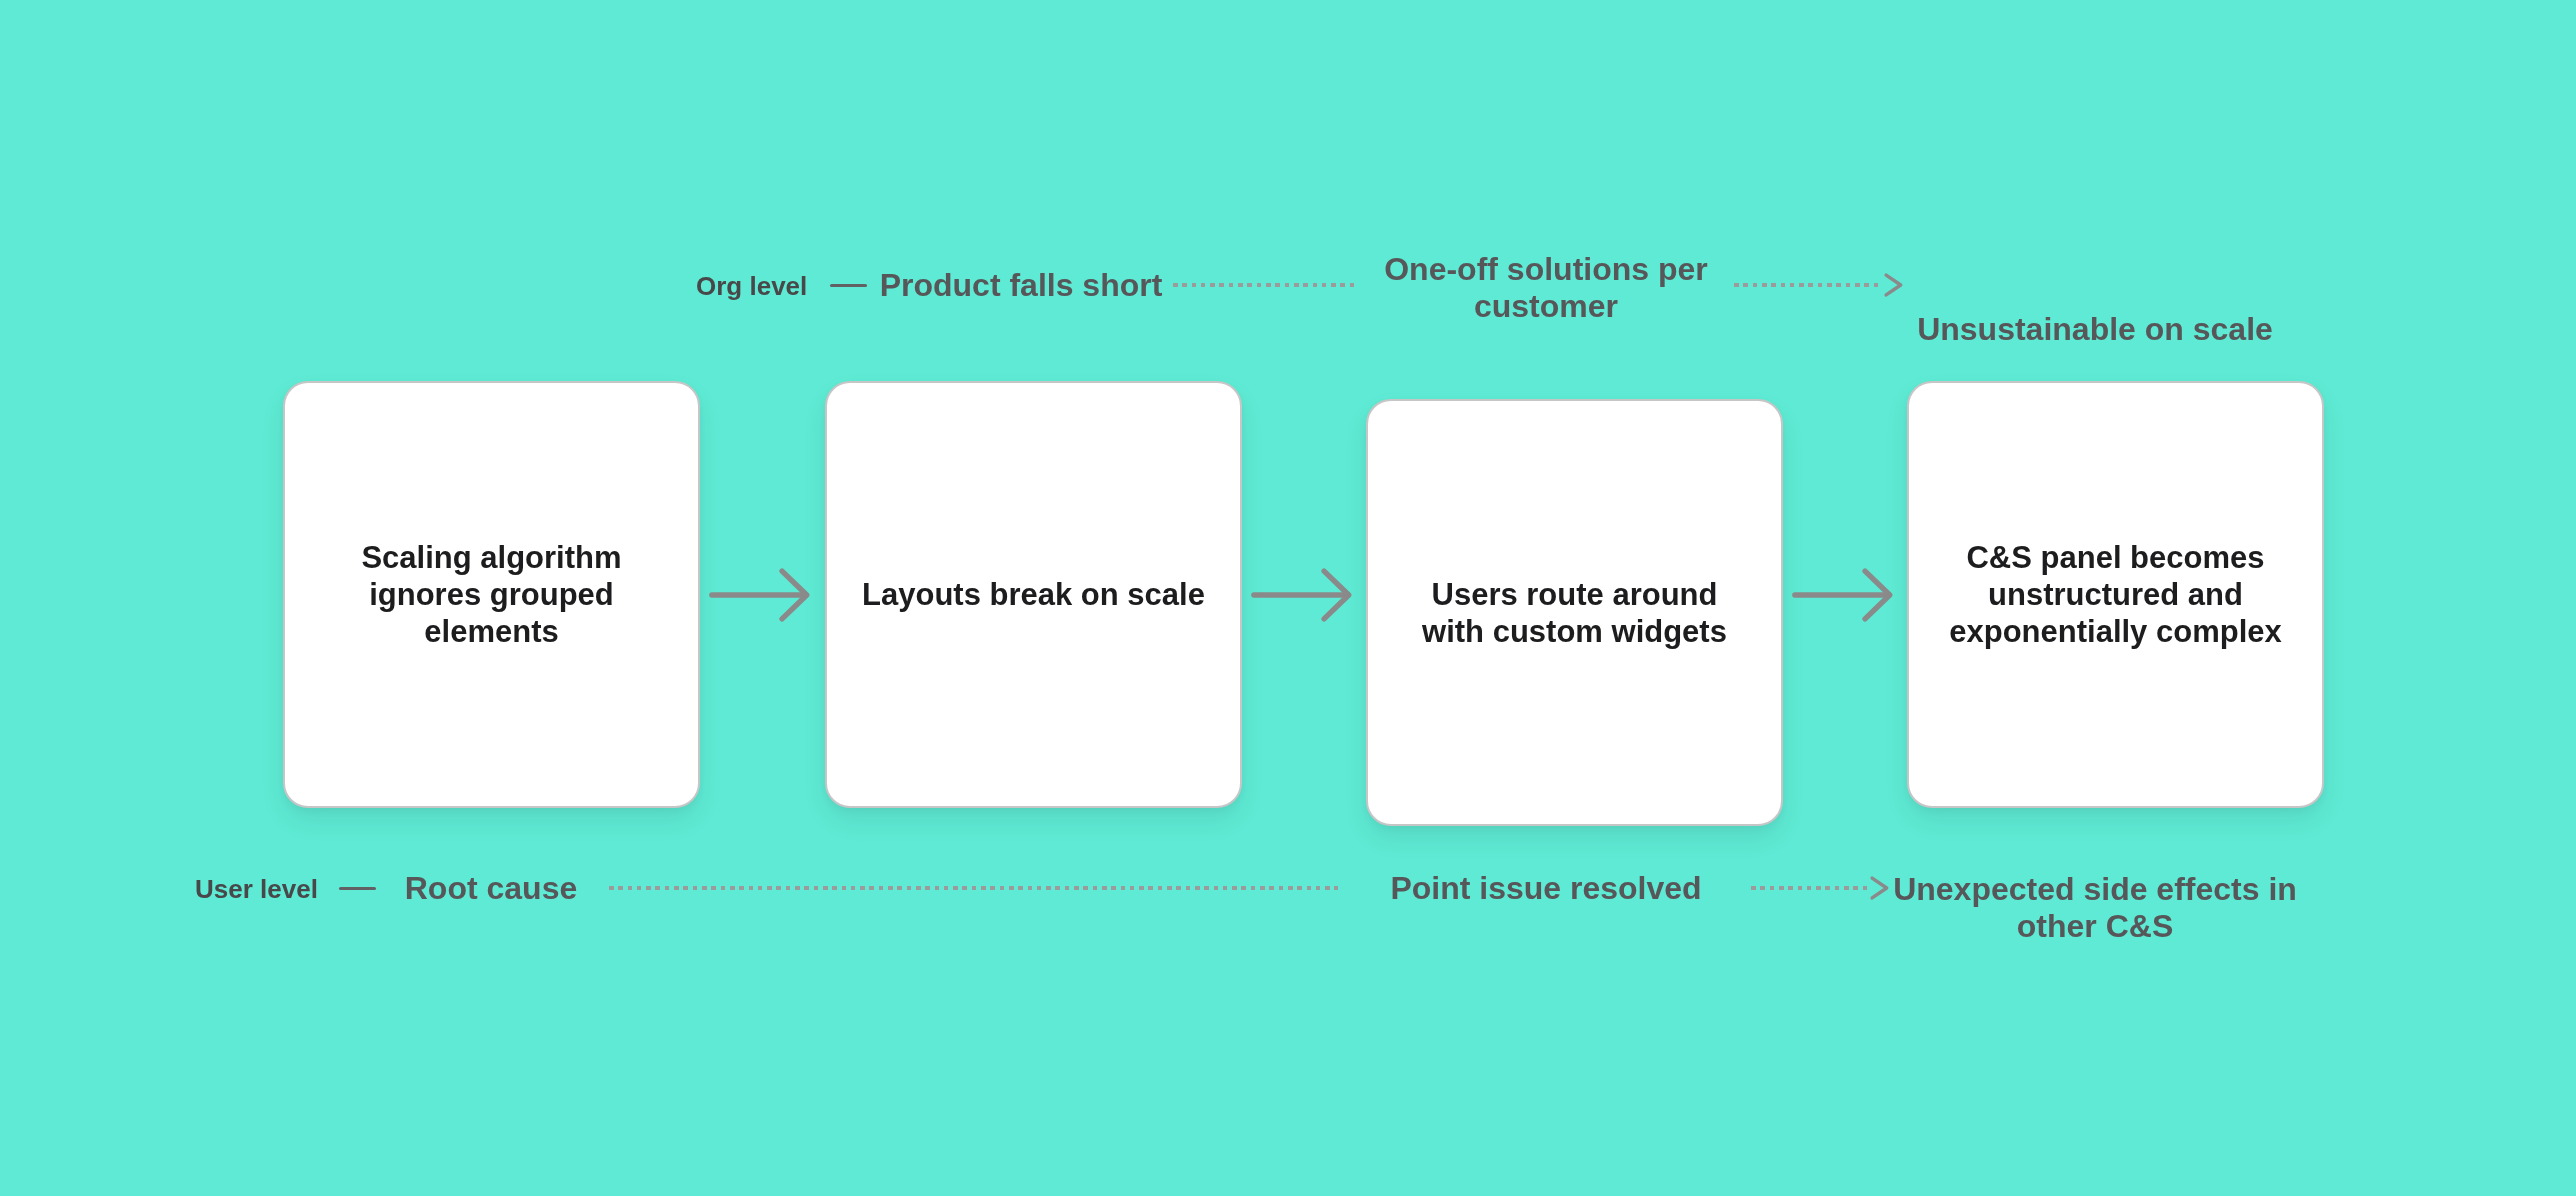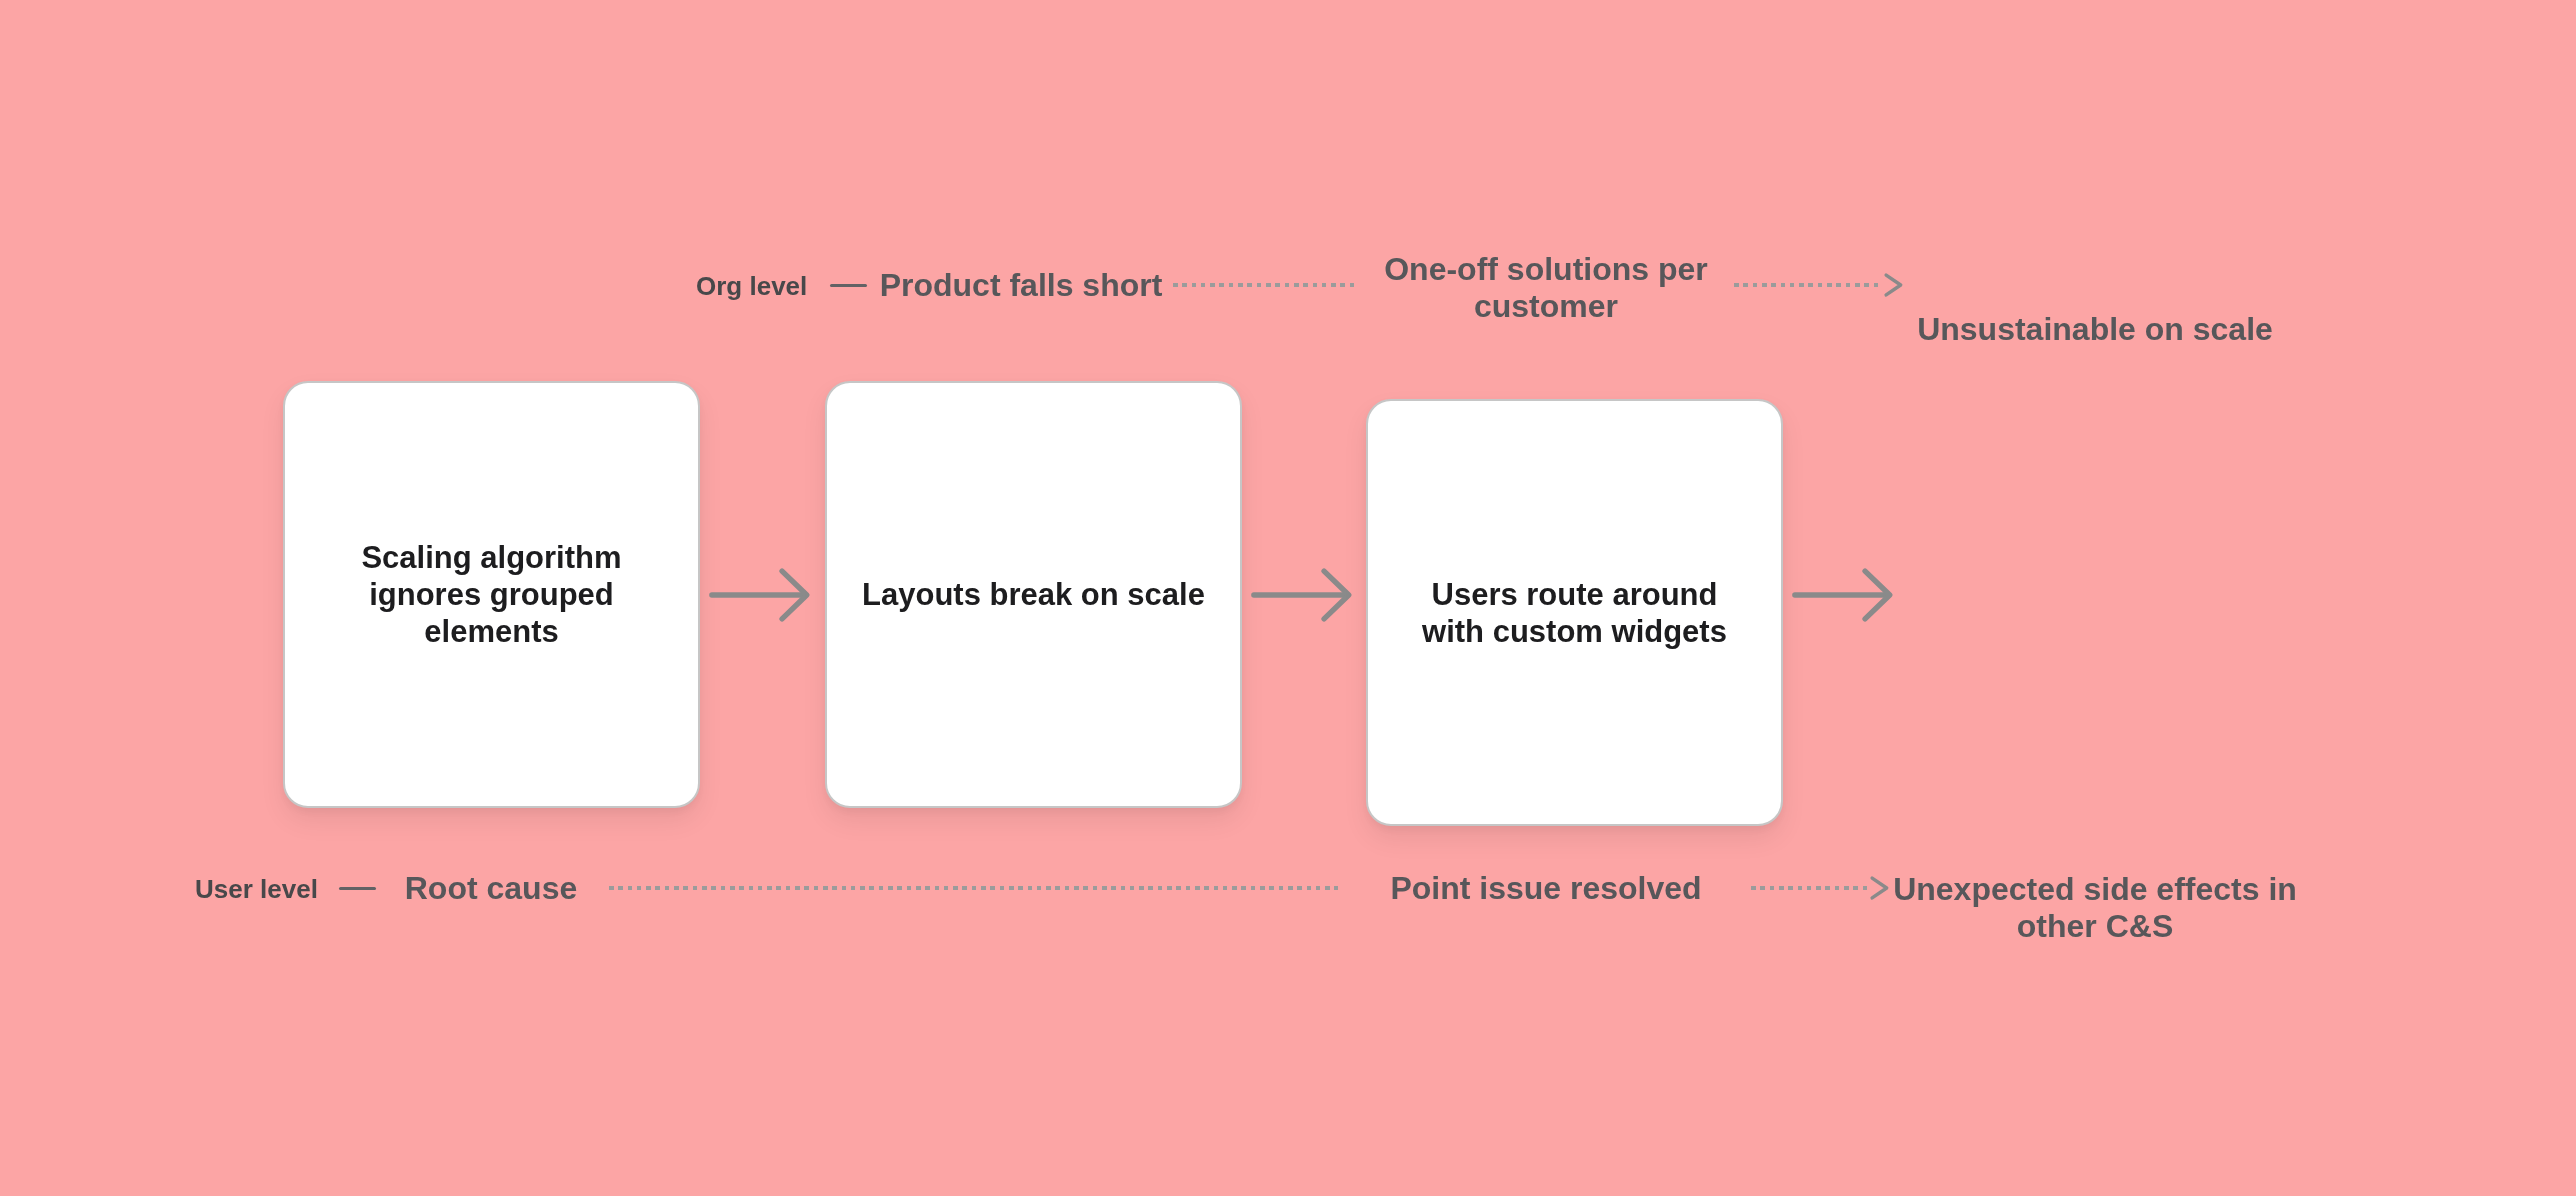--- a/index.html
+++ b/index.html
@@ -5,21 +5,21 @@
   html, body {
     margin: 0;
     padding: 0;
     background: #f4f4f3;
     font-family: "Liberation Sans", "DejaVu Sans", sans-serif;
   }
   #canvas {
     position: relative;
     width: 2576px;
     height: 1197px;
-    background: #fca5a5;
+    background: #5eead4;
     overflow: hidden;
   }
 
   
   .legend-label {
     position: absolute;
     transform: translateY(-50%);
     font-size: 26px;
     font-weight: 700;
     color: #48484a;
@@ -136,20 +136,23 @@
 
   <div class="flow-box" style="left:1366px;margin-top:18px;">
     <div class="box-label">Users route around with custom widgets</div>
   </div>
 
   <svg class="solid-arrow" style="left:1791px;" viewBox="0 0 140 90">
     <line x1="5" y1="45" x2="124" y2="45" stroke="#8a8a8a" stroke-width="7" stroke-linecap="round"></line>
     <polyline points="96,14 128,45 96,76" fill="none" stroke="#8a8a8a" stroke-width="7" stroke-linecap="round" stroke-linejoin="round"></polyline>
   </svg>
 
+  <div class="flow-box" style="left:1907px;">
+    <div class="box-label">C&amp;S panel becomes unstructured and exponentially complex</div>
+  </div>
 
   <span class="legend-label" style="left:195px; top:889px;">User level</span>
 
   <div class="legend-dash" style="left:339px; top:887px;"></div>
 
   <span class="row-label" style="left:491px; top:888px;">Root cause</span>
 
   <div class="dotted" style="left:609px; top:886px; width:729px;"></div>
 
   <span class="row-label" style="left:1546px; top:888px;">Point issue resolved</span>

